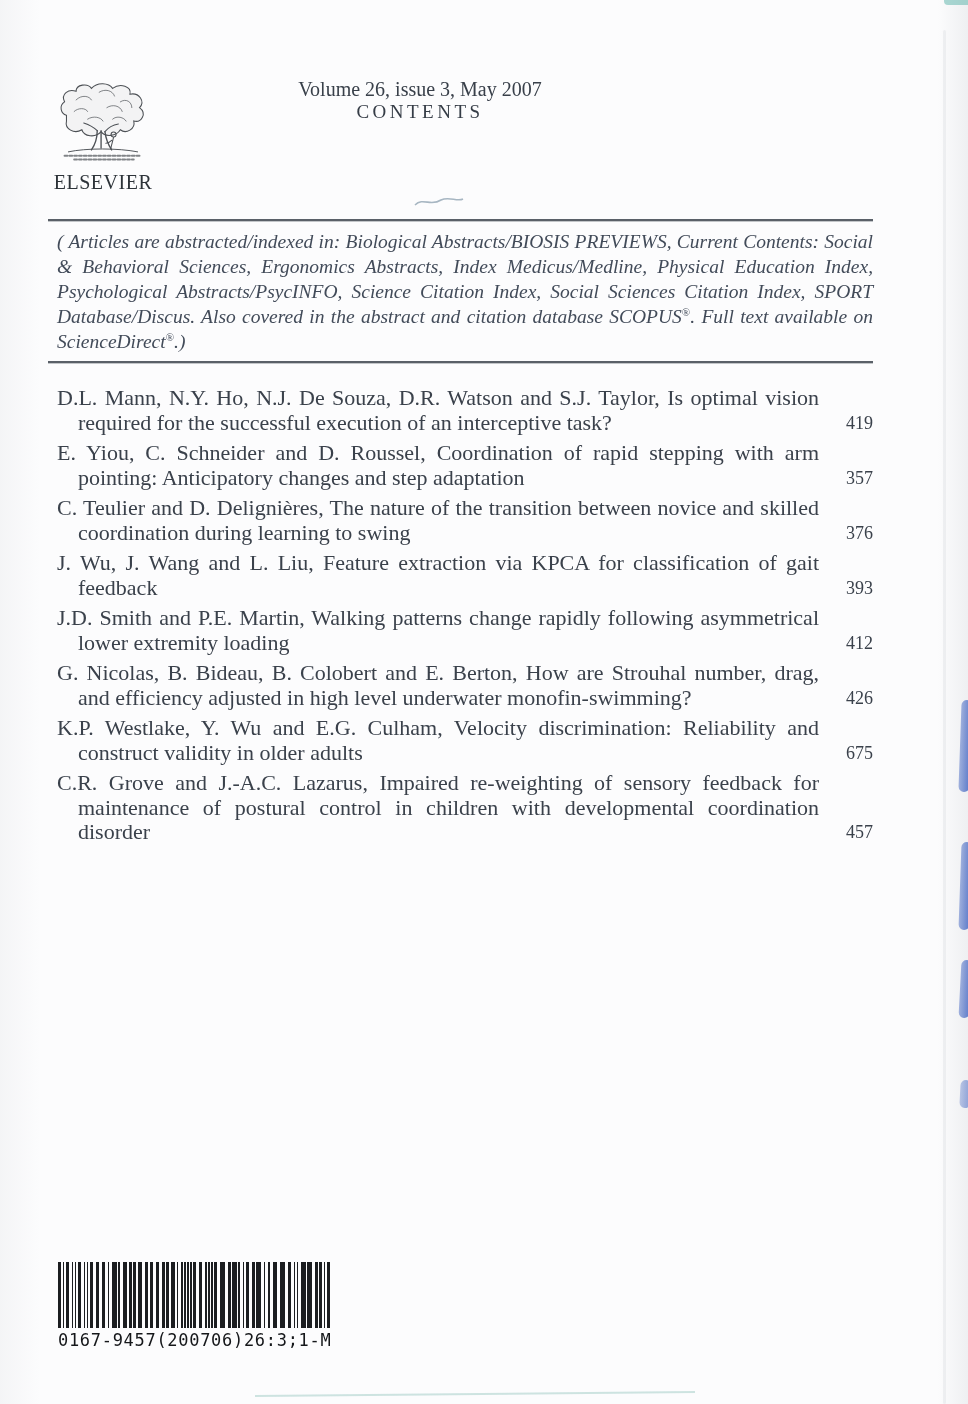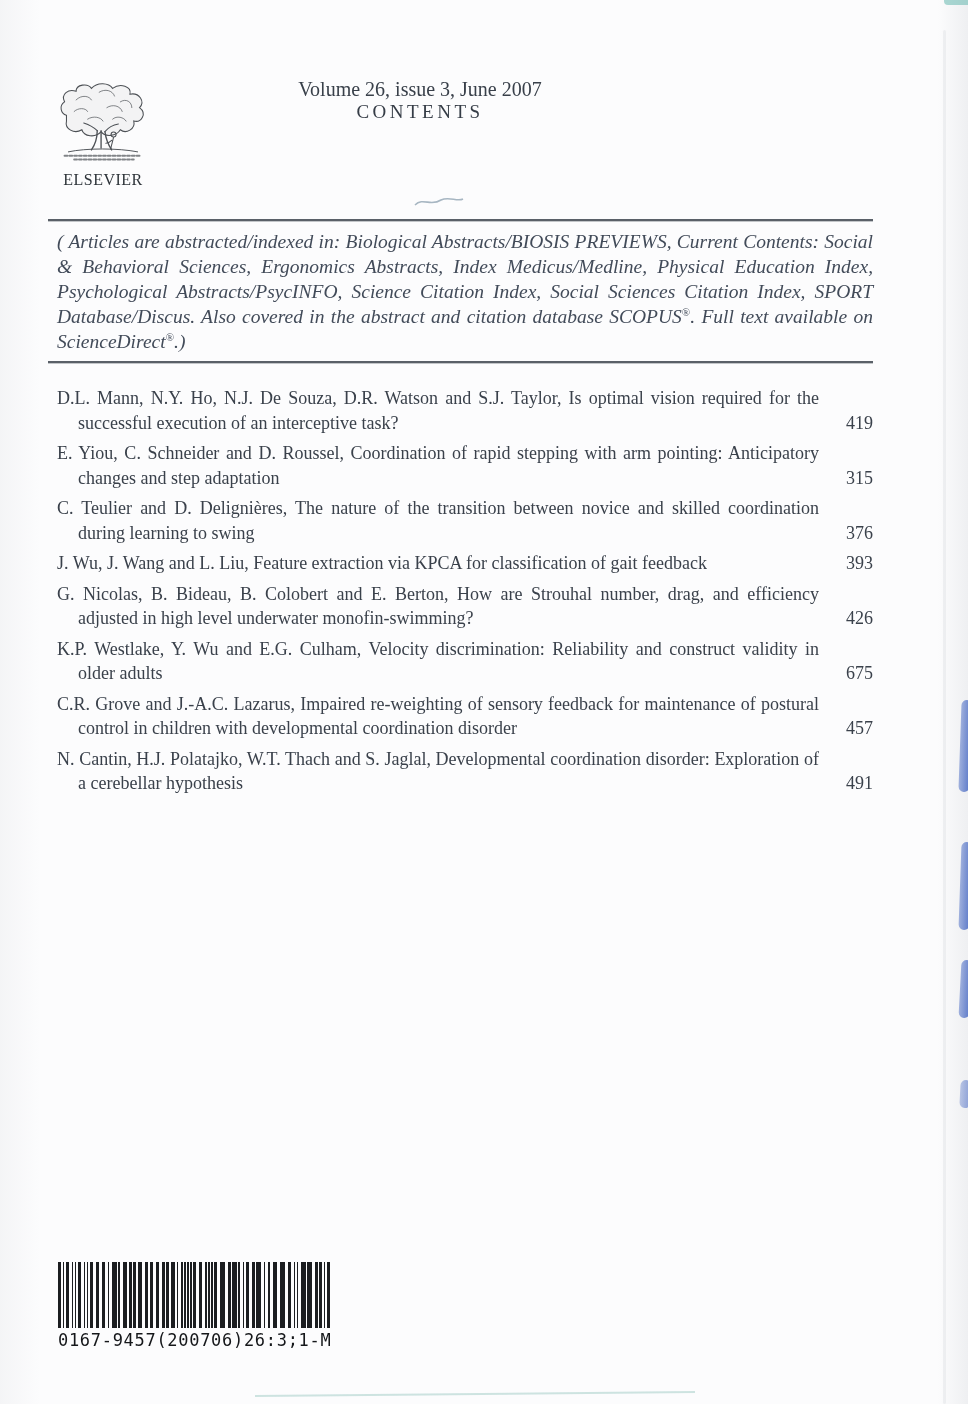--- a/index.html
+++ b/index.html
@@ -23,21 +23,21 @@
     background:rgba(95,170,160,.30);transform:rotate(-.5deg);}
   .blue-mark{position:absolute;right:-3px;width:11px;border-radius:6px;
     background:linear-gradient(to right, rgba(91,121,201,.55), var(--edge_mark_blue,#5b79c9));}
   .bm1{top:700px;height:92px;transform:rotate(2deg);}
   .bm2{top:842px;height:88px;transform:rotate(2deg);}
   .bm3{top:960px;height:58px;transform:rotate(3deg);}
   .bm4{top:1080px;height:28px;opacity:.7;transform:rotate(3deg);}
 
   
   .elsevier{position:absolute;left:50px;top:80px;width:106px;text-align:center;}
-  .elsevier-name{margin-top:1px;font-size:16px;letter-spacing:.5px;color:#2d3339;}
+  .elsevier-name{margin-top:1px;font-size:20px;letter-spacing:.5px;color:#2d3339;}
   .center-head{position:absolute;left:55px;top:78px;width:730px;text-align:center;}
   .volume-line{font-size:20px;color:#39404a;}
   .contents-heading{font-size:19px;letter-spacing:3.5px;color:#353c46;}
   .squiggle{position:absolute;left:358px;top:116px;}
 
   .masthead{position:absolute;left:688px;top:77px;width:183px;}
   .mast-rule{height:7px;border-top:2px solid var(--masthead_ink,#1c2024);
     border-bottom:3px solid var(--masthead_ink,#1c2024);}
   .mast-rule.bot{border-top-width:3px;border-bottom-width:2px;}
   .mast-title{margin:5px 0 4px 1px;color:var(--masthead_ink,#1c2024);font-weight:bold;}
@@ -52,21 +52,21 @@
 
   
   .note{position:absolute;left:57px;top:229px;width:816px;margin:0;
     font-style:italic;font-size:19.5px;line-height:25px;text-align:justify;
     color:var(--note_ink,#424b59);}
   .note sup{font-size:11px;font-style:normal;line-height:0;}
 
   
   .toc{position:absolute;left:57px;top:386px;width:816px;}
   .toc-row{display:flex;align-items:flex-end;margin-bottom:6px;}
-  .toc-text{width:741px;font-size:18px;line-height:24.5px;text-align:justify;
+  .toc-text{width:741px;font-size:22px;line-height:24.5px;text-align:justify;
     padding-left:21px;text-indent:-21px;}
   .toc-page{flex:1;text-align:right;font-size:18px;line-height:24.5px;}
 
   
   .barcode-block{position:absolute;left:58px;top:1262px;width:276px;}
   .bars{width:272px;height:66px;font-size:0;white-space:nowrap;overflow:hidden;}
   .barcode-text{margin-top:2px;font-family:"DejaVu Sans Mono", monospace;
     font-size:17px;letter-spacing:.7px;color:#15171a;}
 </style>
 </head>
@@ -94,67 +94,67 @@
         <circle cx="63" cy="56" r="2.6"></circle>
         <path d="M63,59 C62,63 61,66 60,71 M61,62 C59,64 57,65 55,65"></path>
         <path stroke-width="1" d="M16,74 C34,70 68,70 88,74"></path>
         <path stroke-width="2" stroke-dasharray="3 2" opacity="0.7" d="M12,78 h78 M22,82 h62"></path>
       </g>
     </svg>
     <div class="elsevier-name">ELSEVIER</div>
   </div>
 
   <div class="center-head">
-    <div class="volume-line">Volume 26, issue 3, June 2007</div>
+    <div class="volume-line">Volume 26, issue 3, May 2007</div>
     <div class="contents-heading">CONTENTS</div>
     <svg class="squiggle" width="52" height="16" viewBox="0 0 52 16">
       <path d="M2,11 C10,3 18,13 28,6 C36,2 44,8 50,5" stroke="#a7b6c2" fill="none" stroke-width="1.6"></path>
     </svg>
   </div>
 
 
   <div class="hrule r1"></div>
 
   <p class="note"><span>( Articles are abstracted/indexed in: Biological Abstracts/BIOSIS PREVIEWS, Current Contents: Social &amp; Behavioral Sciences, Ergonomics Abstracts, Index Medicus/Medline, Physical Education Index, Psychological Abstracts/PsycINFO, Science Citation Index, Social Sciences Citation Index, SPORT Database/Discus. Also covered in the abstract and citation database SCOPUS</span><sup>®</sup><span>. Full text available on ScienceDirect</span><sup>®</sup><span>.)</span></p>
 
   <div class="hrule r2"></div>
 
   <main class="toc">
     <div class="toc-row">
       <div class="toc-text">D.L. Mann, N.Y. Ho, N.J. De Souza, D.R. Watson and S.J. Taylor, Is optimal vision required for the successful execution of an interceptive task?</div>
       <div class="toc-page">419</div>
     </div>
     <div class="toc-row">
       <div class="toc-text">E. Yiou, C. Schneider and D. Roussel, Coordination of rapid stepping with arm pointing: Anticipatory changes and step adaptation</div>
-      <div class="toc-page">315</div>
+      <div class="toc-page">357</div>
     </div>
     <div class="toc-row">
       <div class="toc-text">C. Teulier and D. Delignières, The nature of the transition between novice and skilled coordination during learning to swing</div>
       <div class="toc-page">376</div>
     </div>
     <div class="toc-row">
       <div class="toc-text">J. Wu, J. Wang and L. Liu, Feature extraction via KPCA for classification of gait feedback</div>
       <div class="toc-page">393</div>
+    </div>
+    <div class="toc-row">
+      <div class="toc-text">J.D. Smith and P.E. Martin, Walking patterns change rapidly following asymmetrical lower extremity loading</div>
+      <div class="toc-page">412</div>
     </div>
     <div class="toc-row">
       <div class="toc-text">G. Nicolas, B. Bideau, B. Colobert and E. Berton, How are Strouhal number, drag, and efficiency adjusted in high level underwater monofin-swimming?</div>
       <div class="toc-page">426</div>
     </div>
     <div class="toc-row">
       <div class="toc-text">K.P. Westlake, Y. Wu and E.G. Culham, Velocity discrimination: Reliability and construct validity in older adults</div>
       <div class="toc-page">675</div>
     </div>
     <div class="toc-row">
       <div class="toc-text">C.R. Grove and J.-A.C. Lazarus, Impaired re-weighting of sensory feedback for maintenance of postural control in children with developmental coordination disorder</div>
       <div class="toc-page">457</div>
     </div>
-    <div class="toc-row">
-      <div class="toc-text">N. Cantin, H.J. Polatajko, W.T. Thach and S. Jaglal, Developmental coordination disorder: Exploration of a cerebellar hypothesis</div>
-      <div class="toc-page">491</div>
-    </div>
   </main>
 
   <div class="barcode-block">
     <div class="bars"><span style="display:inline-block;height:100%;width:3.01px;background:#1b1d20;"></span><span style="display:inline-block;height:100%;width:1.50px;"></span><span style="display:inline-block;height:100%;width:1.50px;background:#1b1d20;"></span><span style="display:inline-block;height:100%;width:1.50px;"></span><span style="display:inline-block;height:100%;width:3.01px;background:#1b1d20;"></span><span style="display:inline-block;height:100%;width:3.01px;"></span><span style="display:inline-block;height:100%;width:1.50px;background:#1b1d20;"></span><span style="display:inline-block;height:100%;width:1.50px;"></span><span style="display:inline-block;height:100%;width:1.50px;background:#1b1d20;"></span><span style="display:inline-block;height:100%;width:1.50px;"></span><span style="display:inline-block;height:100%;width:3.01px;background:#1b1d20;"></span><span style="display:inline-block;height:100%;width:3.01px;"></span><span style="display:inline-block;height:100%;width:1.50px;background:#1b1d20;"></span><span style="display:inline-block;height:100%;width:1.50px;"></span><span style="display:inline-block;height:100%;width:1.50px;background:#1b1d20;"></span><span style="display:inline-block;height:100%;width:1.50px;"></span><span style="display:inline-block;height:100%;width:3.01px;background:#1b1d20;"></span><span style="display:inline-block;height:100%;width:3.01px;"></span><span style="display:inline-block;height:100%;width:3.01px;background:#1b1d20;"></span><span style="display:inline-block;height:100%;width:3.01px;"></span><span style="display:inline-block;height:100%;width:3.01px;background:#1b1d20;"></span><span style="display:inline-block;height:100%;width:3.01px;"></span><span style="display:inline-block;height:100%;width:1.50px;background:#1b1d20;"></span><span style="display:inline-block;height:100%;width:3.01px;"></span><span style="display:inline-block;height:100%;width:4.51px;background:#1b1d20;"></span><span style="display:inline-block;height:100%;width:1.50px;"></span><span style="display:inline-block;height:100%;width:1.50px;background:#1b1d20;"></span><span style="display:inline-block;height:100%;width:3.01px;"></span><span style="display:inline-block;height:100%;width:4.51px;background:#1b1d20;"></span><span style="display:inline-block;height:100%;width:1.50px;"></span><span style="display:inline-block;height:100%;width:3.01px;background:#1b1d20;"></span><span style="display:inline-block;height:100%;width:1.50px;"></span><span style="display:inline-block;height:100%;width:3.01px;background:#1b1d20;"></span><span style="display:inline-block;height:100%;width:1.50px;"></span><span style="display:inline-block;height:100%;width:4.51px;background:#1b1d20;"></span><span style="display:inline-block;height:100%;width:3.01px;"></span><span style="display:inline-block;height:100%;width:3.01px;background:#1b1d20;"></span><span style="display:inline-block;height:100%;width:1.50px;"></span><span style="display:inline-block;height:100%;width:3.01px;background:#1b1d20;"></span><span style="display:inline-block;height:100%;width:3.01px;"></span><span style="display:inline-block;height:100%;width:3.01px;background:#1b1d20;"></span><span style="display:inline-block;height:100%;width:3.01px;"></span><span style="display:inline-block;height:100%;width:3.01px;background:#1b1d20;"></span><span style="display:inline-block;height:100%;width:1.50px;"></span><span style="display:inline-block;height:100%;width:3.01px;background:#1b1d20;"></span><span style="display:inline-block;height:100%;width:1.50px;"></span><span style="display:inline-block;height:100%;width:4.51px;background:#1b1d20;"></span><span style="display:inline-block;height:100%;width:1.50px;"></span><span style="display:inline-block;height:100%;width:1.50px;background:#1b1d20;"></span><span style="display:inline-block;height:100%;width:3.01px;"></span><span style="display:inline-block;height:100%;width:1.50px;background:#1b1d20;"></span><span style="display:inline-block;height:100%;width:1.50px;"></span><span style="display:inline-block;height:100%;width:1.50px;background:#1b1d20;"></span><span style="display:inline-block;height:100%;width:1.50px;"></span><span style="display:inline-block;height:100%;width:1.50px;background:#1b1d20;"></span><span style="display:inline-block;height:100%;width:1.50px;"></span><span style="display:inline-block;height:100%;width:1.50px;background:#1b1d20;"></span><span style="display:inline-block;height:100%;width:1.50px;"></span><span style="display:inline-block;height:100%;width:3.01px;background:#1b1d20;"></span><span style="display:inline-block;height:100%;width:3.01px;"></span><span style="display:inline-block;height:100%;width:3.01px;background:#1b1d20;"></span><span style="display:inline-block;height:100%;width:3.01px;"></span><span style="display:inline-block;height:100%;width:1.50px;background:#1b1d20;"></span><span style="display:inline-block;height:100%;width:1.50px;"></span><span style="display:inline-block;height:100%;width:1.50px;background:#1b1d20;"></span><span style="display:inline-block;height:100%;width:1.50px;"></span><span style="display:inline-block;height:100%;width:1.50px;background:#1b1d20;"></span><span style="display:inline-block;height:100%;width:1.50px;"></span><span style="display:inline-block;height:100%;width:3.01px;background:#1b1d20;"></span><span style="display:inline-block;height:100%;width:3.01px;"></span><span style="display:inline-block;height:100%;width:4.51px;background:#1b1d20;"></span><span style="display:inline-block;height:100%;width:3.01px;"></span><span style="display:inline-block;height:100%;width:3.01px;background:#1b1d20;"></span><span style="display:inline-block;height:100%;width:1.50px;"></span><span style="display:inline-block;height:100%;width:4.51px;background:#1b1d20;"></span><span style="display:inline-block;height:100%;width:1.50px;"></span><span style="display:inline-block;height:100%;width:1.50px;background:#1b1d20;"></span><span style="display:inline-block;height:100%;width:3.01px;"></span><span style="display:inline-block;height:100%;width:1.50px;background:#1b1d20;"></span><span style="display:inline-block;height:100%;width:1.50px;"></span><span style="display:inline-block;height:100%;width:3.01px;background:#1b1d20;"></span><span style="display:inline-block;height:100%;width:3.01px;"></span><span style="display:inline-block;height:100%;width:3.01px;background:#1b1d20;"></span><span style="display:inline-block;height:100%;width:1.50px;"></span><span style="display:inline-block;height:100%;width:4.51px;background:#1b1d20;"></span><span style="display:inline-block;height:100%;width:3.01px;"></span><span style="display:inline-block;height:100%;width:1.50px;background:#1b1d20;"></span><span style="display:inline-block;height:100%;width:3.01px;"></span><span style="display:inline-block;height:100%;width:1.50px;background:#1b1d20;"></span><span style="display:inline-block;height:100%;width:3.01px;"></span><span style="display:inline-block;height:100%;width:4.51px;background:#1b1d20;"></span><span style="display:inline-block;height:100%;width:3.01px;"></span><span style="display:inline-block;height:100%;width:4.51px;background:#1b1d20;"></span><span style="display:inline-block;height:100%;width:3.01px;"></span><span style="display:inline-block;height:100%;width:3.01px;background:#1b1d20;"></span><span style="display:inline-block;height:100%;width:3.01px;"></span><span style="display:inline-block;height:100%;width:1.50px;background:#1b1d20;"></span><span style="display:inline-block;height:100%;width:1.50px;"></span><span style="display:inline-block;height:100%;width:1.50px;background:#1b1d20;"></span><span style="display:inline-block;height:100%;width:3.01px;"></span><span style="display:inline-block;height:100%;width:4.51px;background:#1b1d20;"></span><span style="display:inline-block;height:100%;width:1.50px;"></span><span style="display:inline-block;height:100%;width:4.51px;background:#1b1d20;"></span><span style="display:inline-block;height:100%;width:3.01px;"></span><span style="display:inline-block;height:100%;width:3.01px;background:#1b1d20;"></span><span style="display:inline-block;height:100%;width:1.50px;"></span><span style="display:inline-block;height:100%;width:3.01px;background:#1b1d20;"></span><span style="display:inline-block;height:100%;width:1.50px;"></span><span style="display:inline-block;height:100%;width:1.50px;background:#1b1d20;"></span><span style="display:inline-block;height:100%;width:1.50px;"></span><span style="display:inline-block;height:100%;width:3.01px;background:#1b1d20;"></span></div>
     <div class="barcode-text">0167-9457(200706)26:3;1-M</div>
   </div>
 
 </div>
 
 </body></html>

